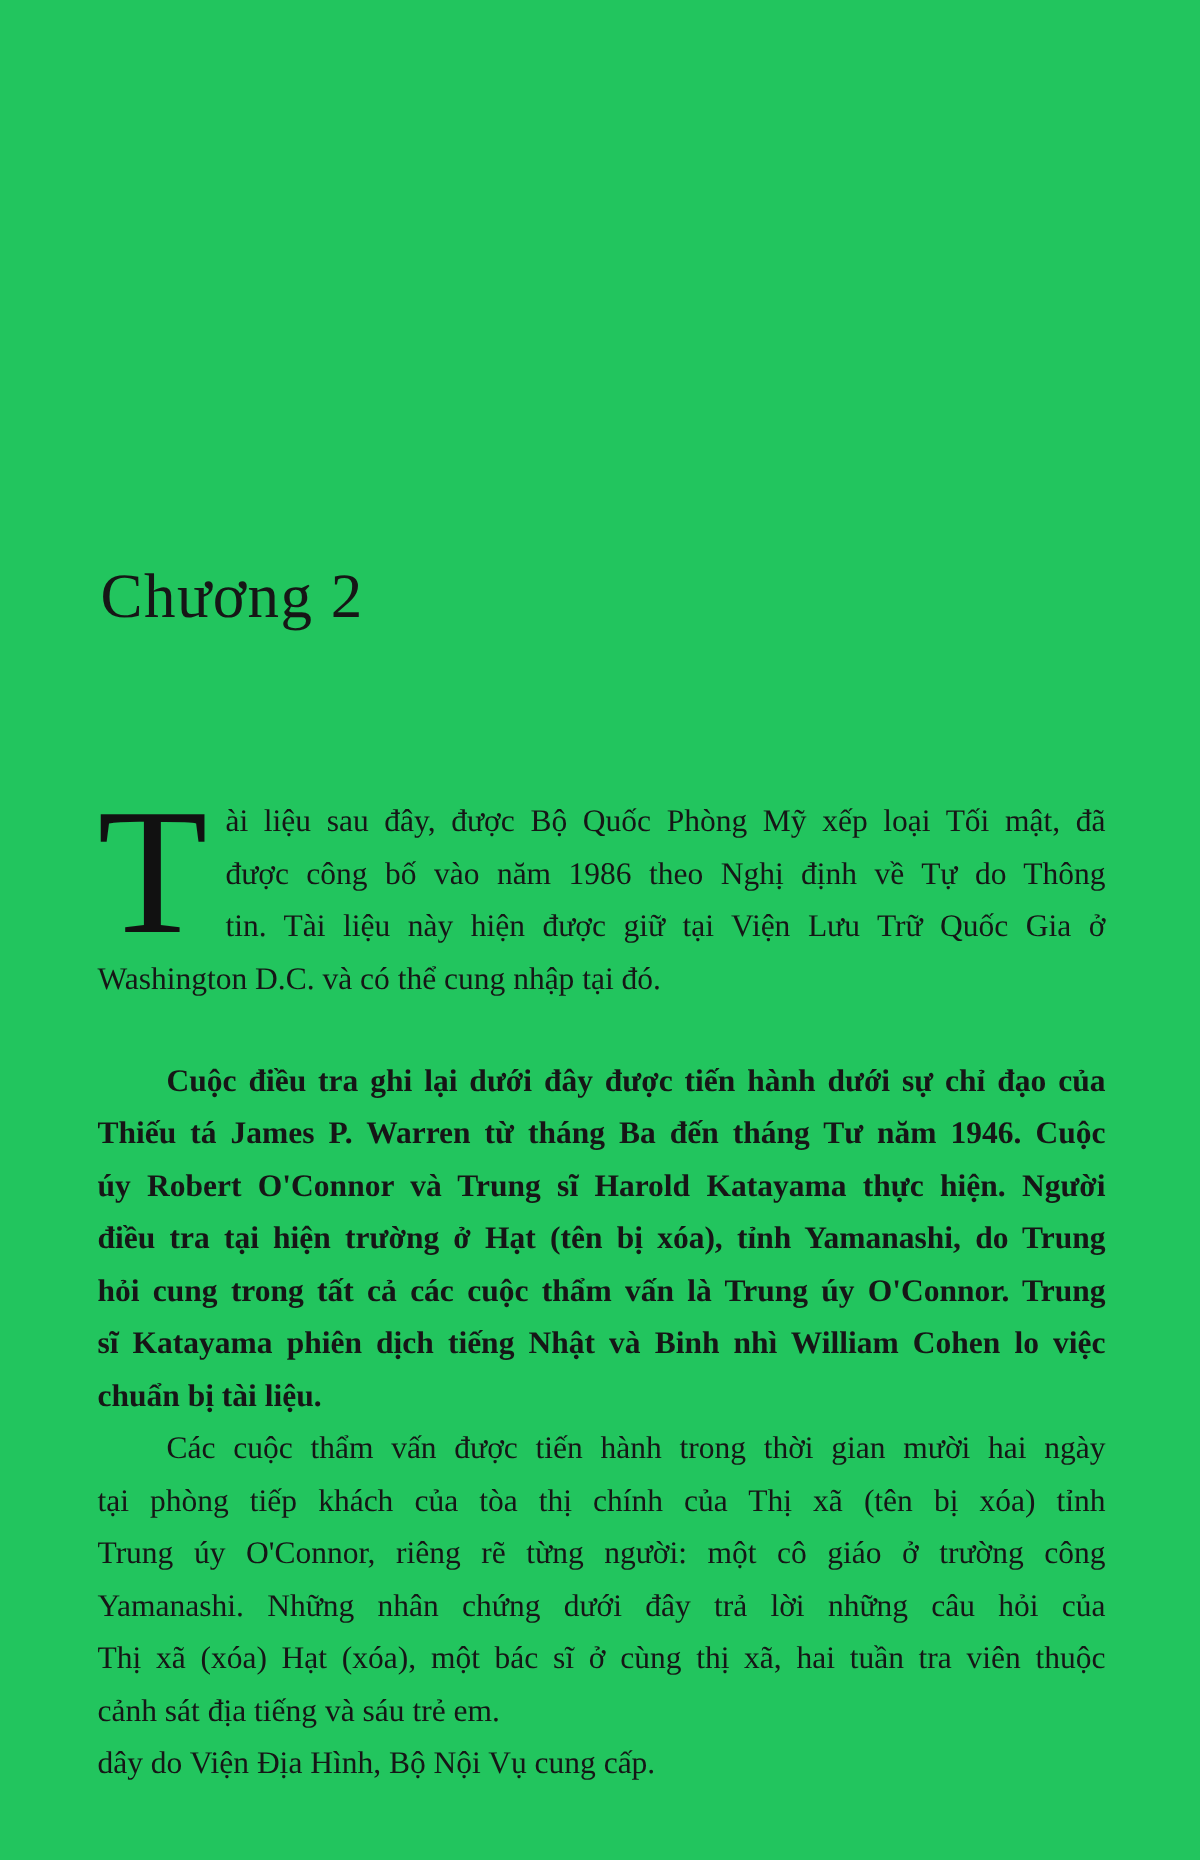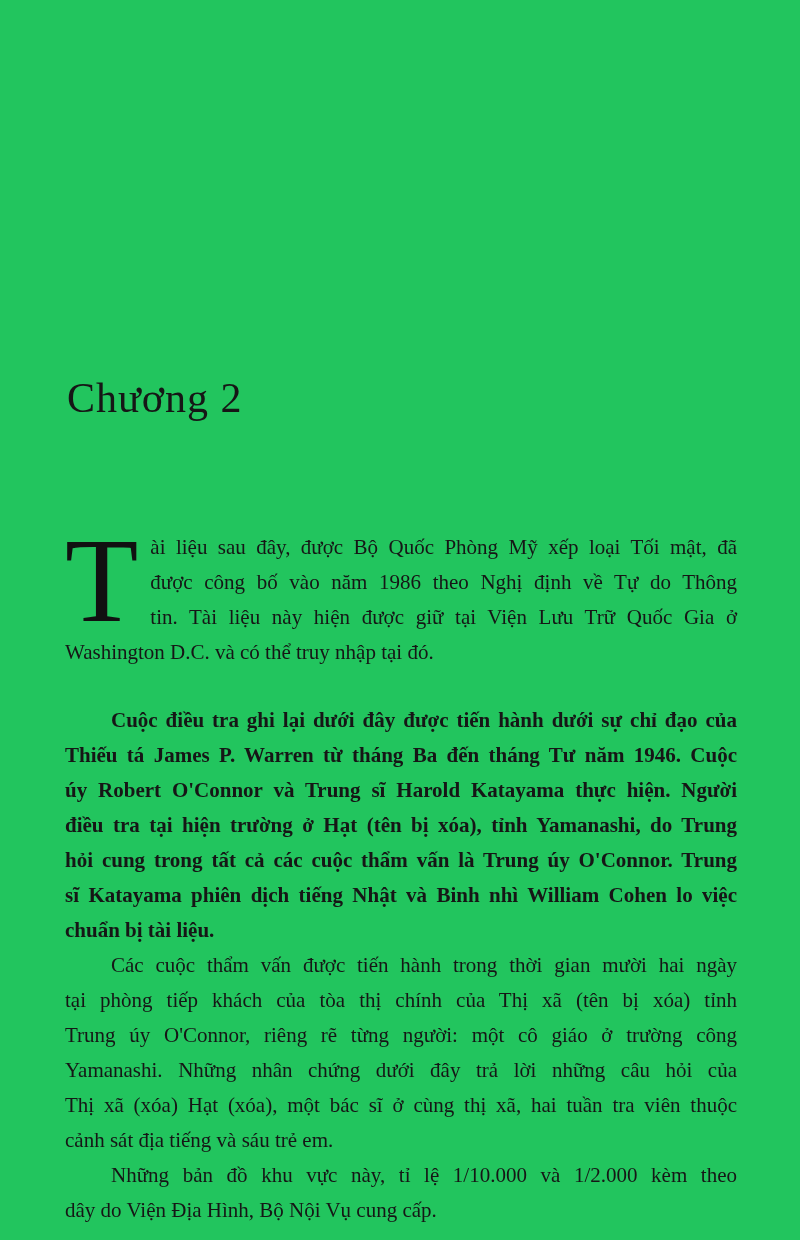--- a/index.html
+++ b/index.html
@@ -66,37 +66,36 @@
 
 <div class="page">
   <h1 class="chapter-heading">Chương 2</h1>
 
   <div class="body-text">
       <div class="paragraph">
         <span class="dropcap">T</span>
         <div class="line">ài liệu sau đây, được Bộ Quốc Phòng Mỹ xếp loại Tối mật, đã</div>
         <div class="line">được công bố vào năm 1986 theo Nghị định về Tự do Thông</div>
         <div class="line">tin. Tài liệu này hiện được giữ tại Viện Lưu Trữ Quốc Gia ở</div>
-        <div class="line last">Washington D.C. và có thể truy nhập tại đó.</div>
+        <div class="line last">Washington D.C. và có thể cung nhập tại đó.</div>
       </div>
       <div class="paragraph space-before">
         <div class="line indent">Cuộc điều tra ghi lại dưới đây được tiến hành dưới sự chỉ đạo của</div>
         <div class="line">Thiếu tá James P. Warren từ tháng Ba đến tháng Tư năm 1946. Cuộc</div>
         <div class="line">úy Robert O'Connor và Trung sĩ Harold Katayama thực hiện. Người</div>
         <div class="line">điều tra tại hiện trường ở Hạt (tên bị xóa), tỉnh Yamanashi, do Trung</div>
         <div class="line">hỏi cung trong tất cả các cuộc thẩm vấn là Trung úy O'Connor. Trung</div>
         <div class="line">sĩ Katayama phiên dịch tiếng Nhật và Binh nhì William Cohen lo việc</div>
         <div class="line last">chuẩn bị tài liệu.</div>
       </div>
       <div class="paragraph">
         <div class="line indent">Các cuộc thẩm vấn được tiến hành trong thời gian mười hai ngày</div>
         <div class="line">tại phòng tiếp khách của tòa thị chính của Thị xã (tên bị xóa) tỉnh</div>
         <div class="line">Trung úy O'Connor, riêng rẽ từng người: một cô giáo ở trường công</div>
         <div class="line">Yamanashi. Những nhân chứng dưới đây trả lời những câu hỏi của</div>
         <div class="line">Thị xã (xóa) Hạt (xóa), một bác sĩ ở cùng thị xã, hai tuần tra viên thuộc</div>
         <div class="line last">cảnh sát địa tiếng và sáu trẻ em.</div>
       </div>
       <div class="paragraph">
-        <div class="line indent">Những bản đồ khu vực này, tỉ lệ 1/10.000 và 1/2.000 kèm theo</div>
         <div class="line last">dây do Viện Địa Hình, Bộ Nội Vụ cung cấp.</div>
       </div>
     </div>
 </div>
 
 </body></html>

